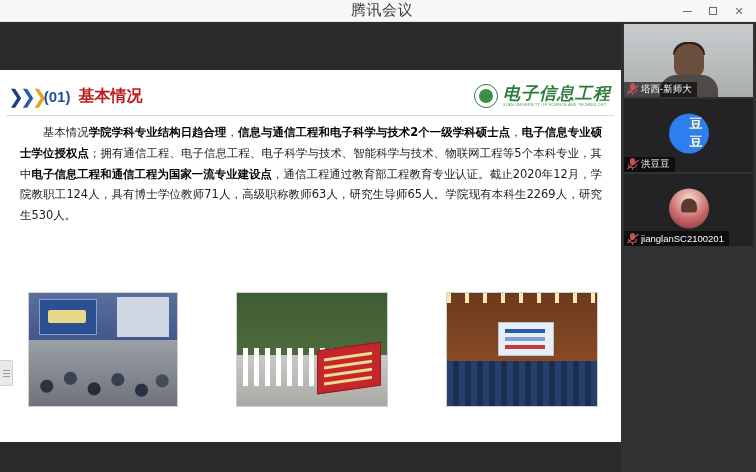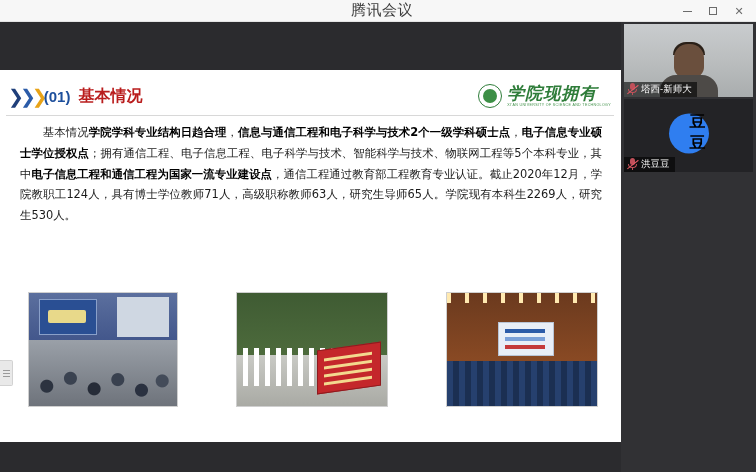--- a/index.html
+++ b/index.html
@@ -286,21 +286,21 @@
   .cam2 .body { position:absolute; left:48%; bottom:0; width:48px; height:30px; background:#f2f4f6; border-radius:14px 14px 0 0; }
   .cam2 .glass { position:absolute; left:60%; top:22px; width:18px; height:4px; background:#3a3a3a; border-radius:2px; }
 
   
   .av-circle {
     position:absolute; left:50%; top:50%; transform:translate(-50%,-54%);
     width:40px; height:40px; border-radius:50%;
     display:flex; align-items:center; justify-content:center;
   }
   .av-circle.blue { background:#2f7ef0; }
-  .av-circle .ini { font-size:16px; color:#000000; font-weight:bold; letter-spacing:-.5px;margin-left:21px; }
+  .av-circle .ini { font-size:13px; color:#fef9c3; font-weight:bold; letter-spacing:-.5px;margin-left:21px; }
 
   
   .av-circle.pic4 { background: radial-gradient(circle at 40% 30%, #d8c9a0, #8e9a6d 60%, #5d6b4a); }
   .av-circle.pic4 i { display:block; width:12px; height:16px; background:#b03a2e; border-radius:2px; margin-top:8px; }
 
   
   .av-circle.pic5 { background: radial-gradient(circle at 45% 35%, #ffffff, #e2e2e6 50%, #9a9aa2); }
   .av-circle.pic5 i { display:block; width:18px; height:18px; border-radius:50%; background:#2a2a32; margin-top:10px; }
 
   
@@ -341,21 +341,21 @@
           </div>
           <div class="slide-title">
             <span class="num">(01)</span>
             <span class="main">基本情况</span>
           </div>
           <div class="univ-logo">
             <div class="logo-seal">
                 <i></i>
               </div>
             <div class="logo-text">
-              <span class="logo-cn">学院现拥有</span>
+              <span class="logo-cn">电子信息工程</span>
               <span class="logo-en">XI'AN UNIVERSITY OF SCIENCE AND TECHNOLOGY</span>
             </div>
           </div>
         </div>
         <div class="header-rule"></div>
 
         <div class="slide-text" id="slide-text">
             <p><span>基本情况</span><b>学院学科专业结构日趋合理</b><span>，</span><b>信息与通信工程和电子科学与技术2个一级学科硕士点</b><span>，</span><b>电子信息专业硕士学位授权点</b><span>；拥有通信工程、电子信息工程、电子科学与技术、智能科学与技术、物联网工程等5个本科专业，其中</span><b>电子信息工程和通信工程为国家一流专业建设点</b><span>，通信工程通过教育部工程教育专业认证。截止2020年12月，学院教职工124人，具有博士学位教师71人，高级职称教师63人，研究生导师65人。学院现有本科生2269人，研究生530人。</span></p>
           </div>
 
@@ -424,16 +424,29 @@
           </div>
           <div class="namechip">
             <span class="mic off">
               <span class="cap"></span>
               <span class="arc"></span>
               <span class="stem"></span>
             </span>
             <span class="nm">洪豆豆</span>
           </div>
         </div>
+        <div class="tile">
+          <div class="av-circle pic6">
+            <i></i>
+          </div>
+          <div class="namechip">
+            <span class="mic off">
+              <span class="cap"></span>
+              <span class="arc"></span>
+              <span class="stem"></span>
+            </span>
+            <span class="nm">jianglanSC2100201</span>
+          </div>
+        </div>
       </div>
 
   </div>
 </div>
 
 </body></html>

